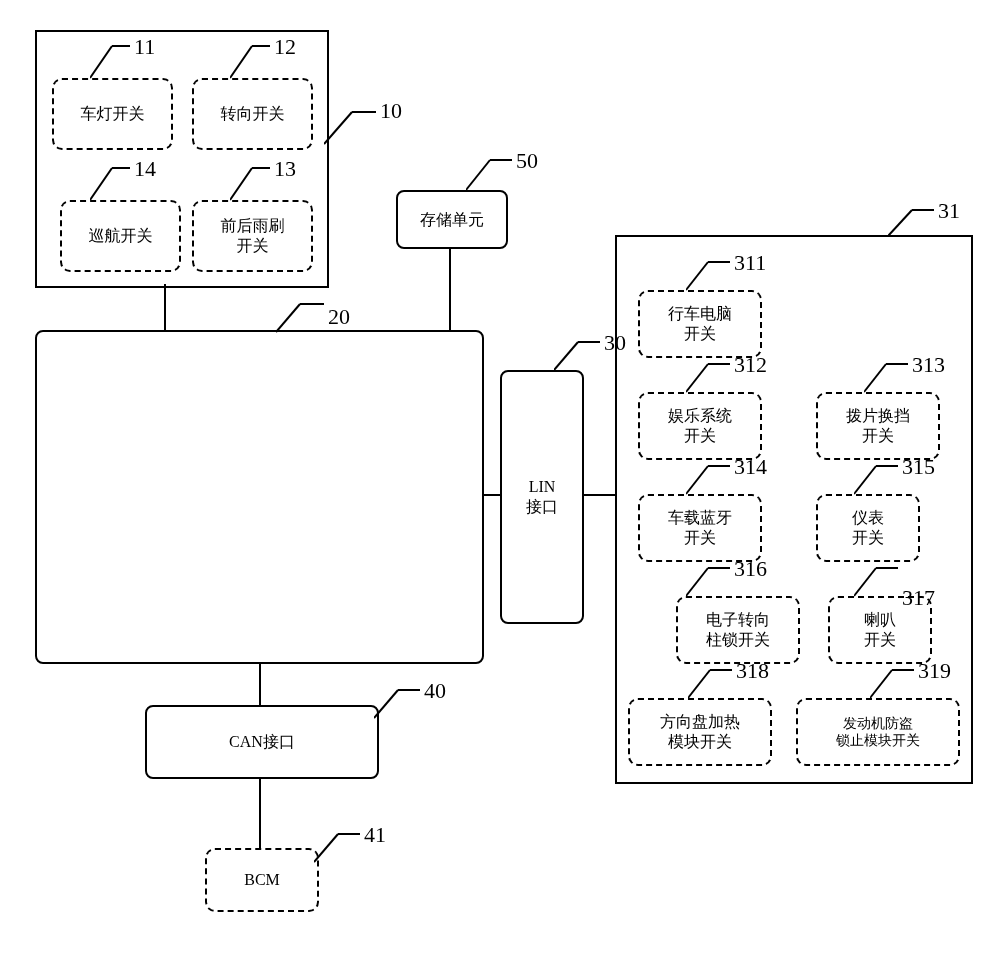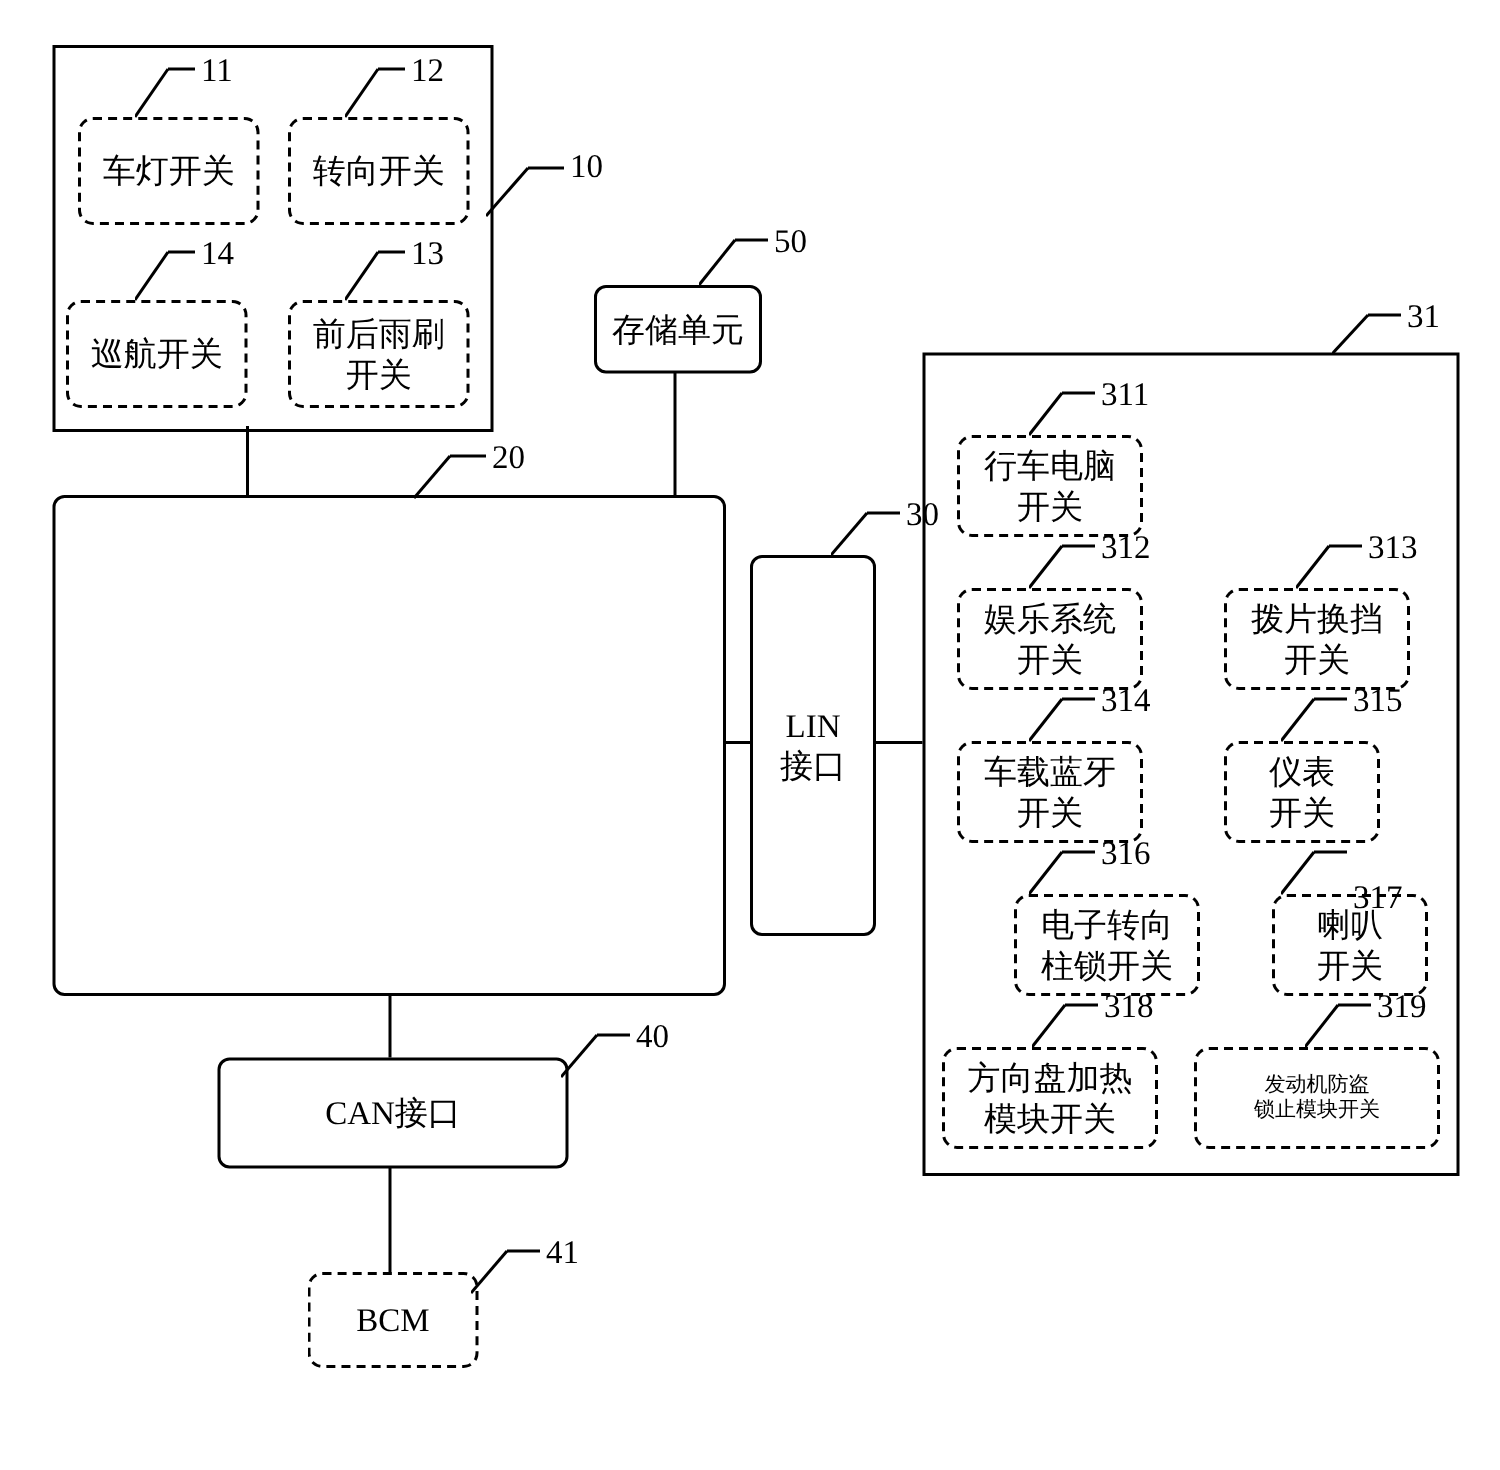--- a/index.html
+++ b/index.html
@@ -16,21 +16,21 @@
     height: 980px;
   }
   .box {
     position: absolute;
     border: 2px solid #000;
     border-radius: 8px;
     display: flex;
     align-items: center;
     justify-content: center;
     text-align: center;
-    font-size: 22px;
+    font-size: 16px;
     line-height: 1.25;
     background: #fff;
   }
   .dashed { border-style: dashed; border-radius: 10px; }
   .solid  { border-style: solid; }
   .group  { border: 2px solid #000; position: absolute; background: transparent; }
   .label  {
     position: absolute;
     font-size: 22px;
     line-height: 1;
@@ -59,21 +59,21 @@
 
     <line x1="260" y1="660" x2="260" y2="705"></line>
 
     <line x1="260" y1="775" x2="260" y2="848"></line>
   </svg>
 
   <div class="group" style="left:35px; top:30px; width:290px; height:254px;"></div>
 
   <div class="box dashed" style="left:52px; top:78px; width:117px; height:68px; white-space:pre-line;"><span>车灯开关</span></div>
   <div class="box dashed" style="left:192px; top:78px; width:117px; height:68px; white-space:pre-line;"><span>转向开关</span></div>
-  <div class="box dashed" style="left:44px; top:200px; width:117px; height:68px; white-space:pre-line;"><span>巡航开关</span></div>
+  <div class="box dashed" style="left:60px; top:200px; width:117px; height:68px; white-space:pre-line;"><span>巡航开关</span></div>
   <div class="box dashed" style="left:192px; top:200px; width:117px; height:68px; white-space:pre-line;"><span>前后雨刷
 开关</span></div>
 
   <svg class="lead" style="left:90px; top:42px; width:40px; height:38px;">
     <line x1="0" y1="36" x2="22" y2="4" stroke="#000" stroke-width="2"></line>
     <line x1="22" y1="4" x2="40" y2="4" stroke="#000" stroke-width="2"></line>
   </svg>
   <span class="label" style="left:134px; top:36px;">11</span>
 
   <svg class="lead" style="left:230px; top:42px; width:40px; height:38px;">
@@ -107,21 +107,21 @@
     <line x1="0" y1="34" x2="24" y2="4" stroke="#000" stroke-width="2"></line>
     <line x1="24" y1="4" x2="46" y2="4" stroke="#000" stroke-width="2"></line>
   </svg>
   <span class="label" style="left:516px; top:150px;">50</span>
 
   <div class="box solid" style="left:35px; top:330px; width:445px; height:330px;"></div>
   <svg class="lead" style="left:276px; top:300px; width:48px; height:34px;">
     <line x1="0" y1="32" x2="24" y2="4" stroke="#000" stroke-width="2"></line>
     <line x1="24" y1="4" x2="48" y2="4" stroke="#000" stroke-width="2"></line>
   </svg>
-  <span class="label" style="left:328px; top:294px;">20</span>
+  <span class="label" style="left:328px; top:306px;">20</span>
 
   <div class="box solid" style="left:500px; top:370px; width:80px; height:250px; white-space:pre-line;"><span>LIN
 接口</span></div>
   <svg class="lead" style="left:554px; top:338px; width:46px; height:34px;">
     <line x1="0" y1="32" x2="24" y2="4" stroke="#000" stroke-width="2"></line>
     <line x1="24" y1="4" x2="46" y2="4" stroke="#000" stroke-width="2"></line>
   </svg>
   <span class="label" style="left:604px; top:332px;">30</span>
 
   <div class="box solid" style="left:145px; top:705px; width:230px; height:70px;">
@@ -190,21 +190,21 @@
   <span class="label" style="left:902px; top:456px;">315</span>
 
   <div class="box dashed" style="left:676px; top:596px; width:120px; height:64px; white-space:pre-line;"><span>电子转向
 柱锁开关</span></div>
   <svg class="lead" style="left:686px; top:564px; width:44px; height:34px;">
       <line x1="0" y1="32" x2="22" y2="4" stroke="#000" stroke-width="2"></line>
       <line x1="22" y1="4" x2="44" y2="4" stroke="#000" stroke-width="2"></line>
     </svg>
   <span class="label" style="left:734px; top:558px;">316</span>
 
-  <div class="box dashed" style="left:848px; top:596px; width:100px; height:64px; white-space:pre-line;align-items:center;"><span>喇叭
+  <div class="box dashed" style="left:828px; top:596px; width:100px; height:64px; white-space:pre-line;align-items:center;"><span>喇叭
 开关</span></div>
   <svg class="lead" style="left:854px; top:564px; width:44px; height:34px;">
       <line x1="0" y1="32" x2="22" y2="4" stroke="#000" stroke-width="2"></line>
       <line x1="22" y1="4" x2="44" y2="4" stroke="#000" stroke-width="2"></line>
     </svg>
   <span class="label" style="left:902px; top:558px;margin-top:29px;">317</span>
 
   <div class="box dashed" style="left:628px; top:698px; width:140px; height:64px; white-space:pre-line;"><span>方向盘加热
 模块开关</span></div>
   <svg class="lead" style="left:688px; top:666px; width:44px; height:34px;">

